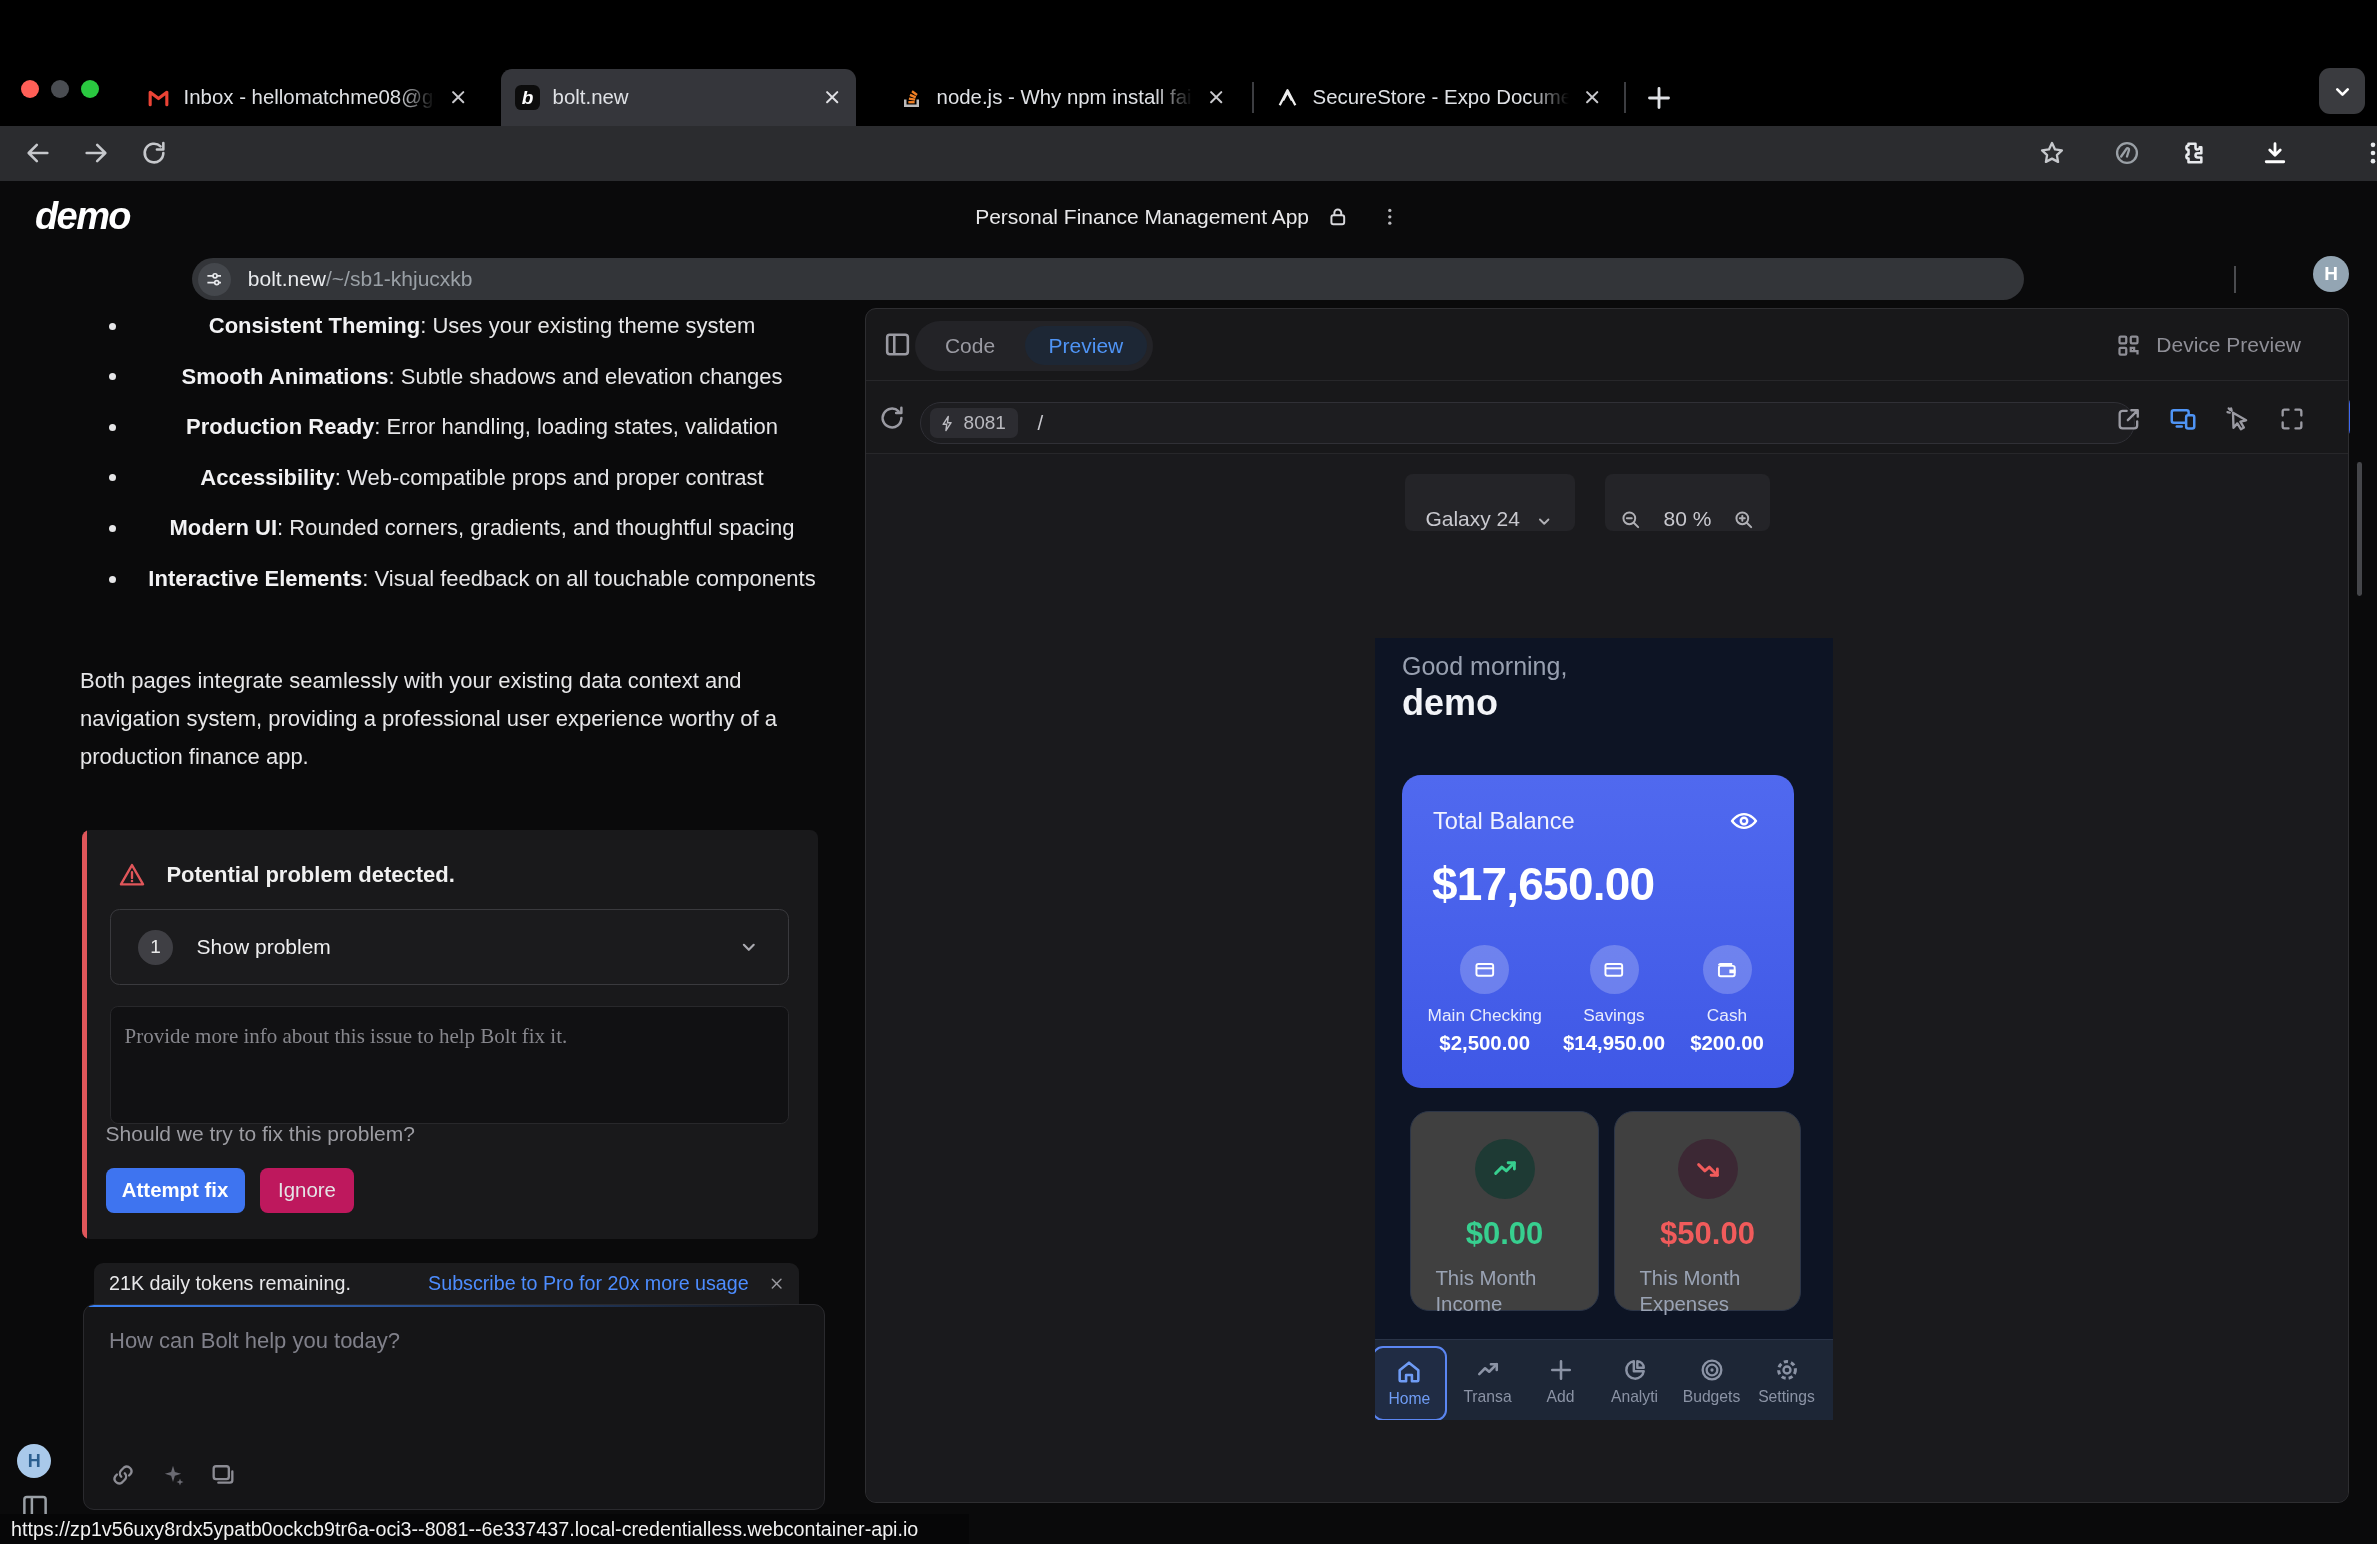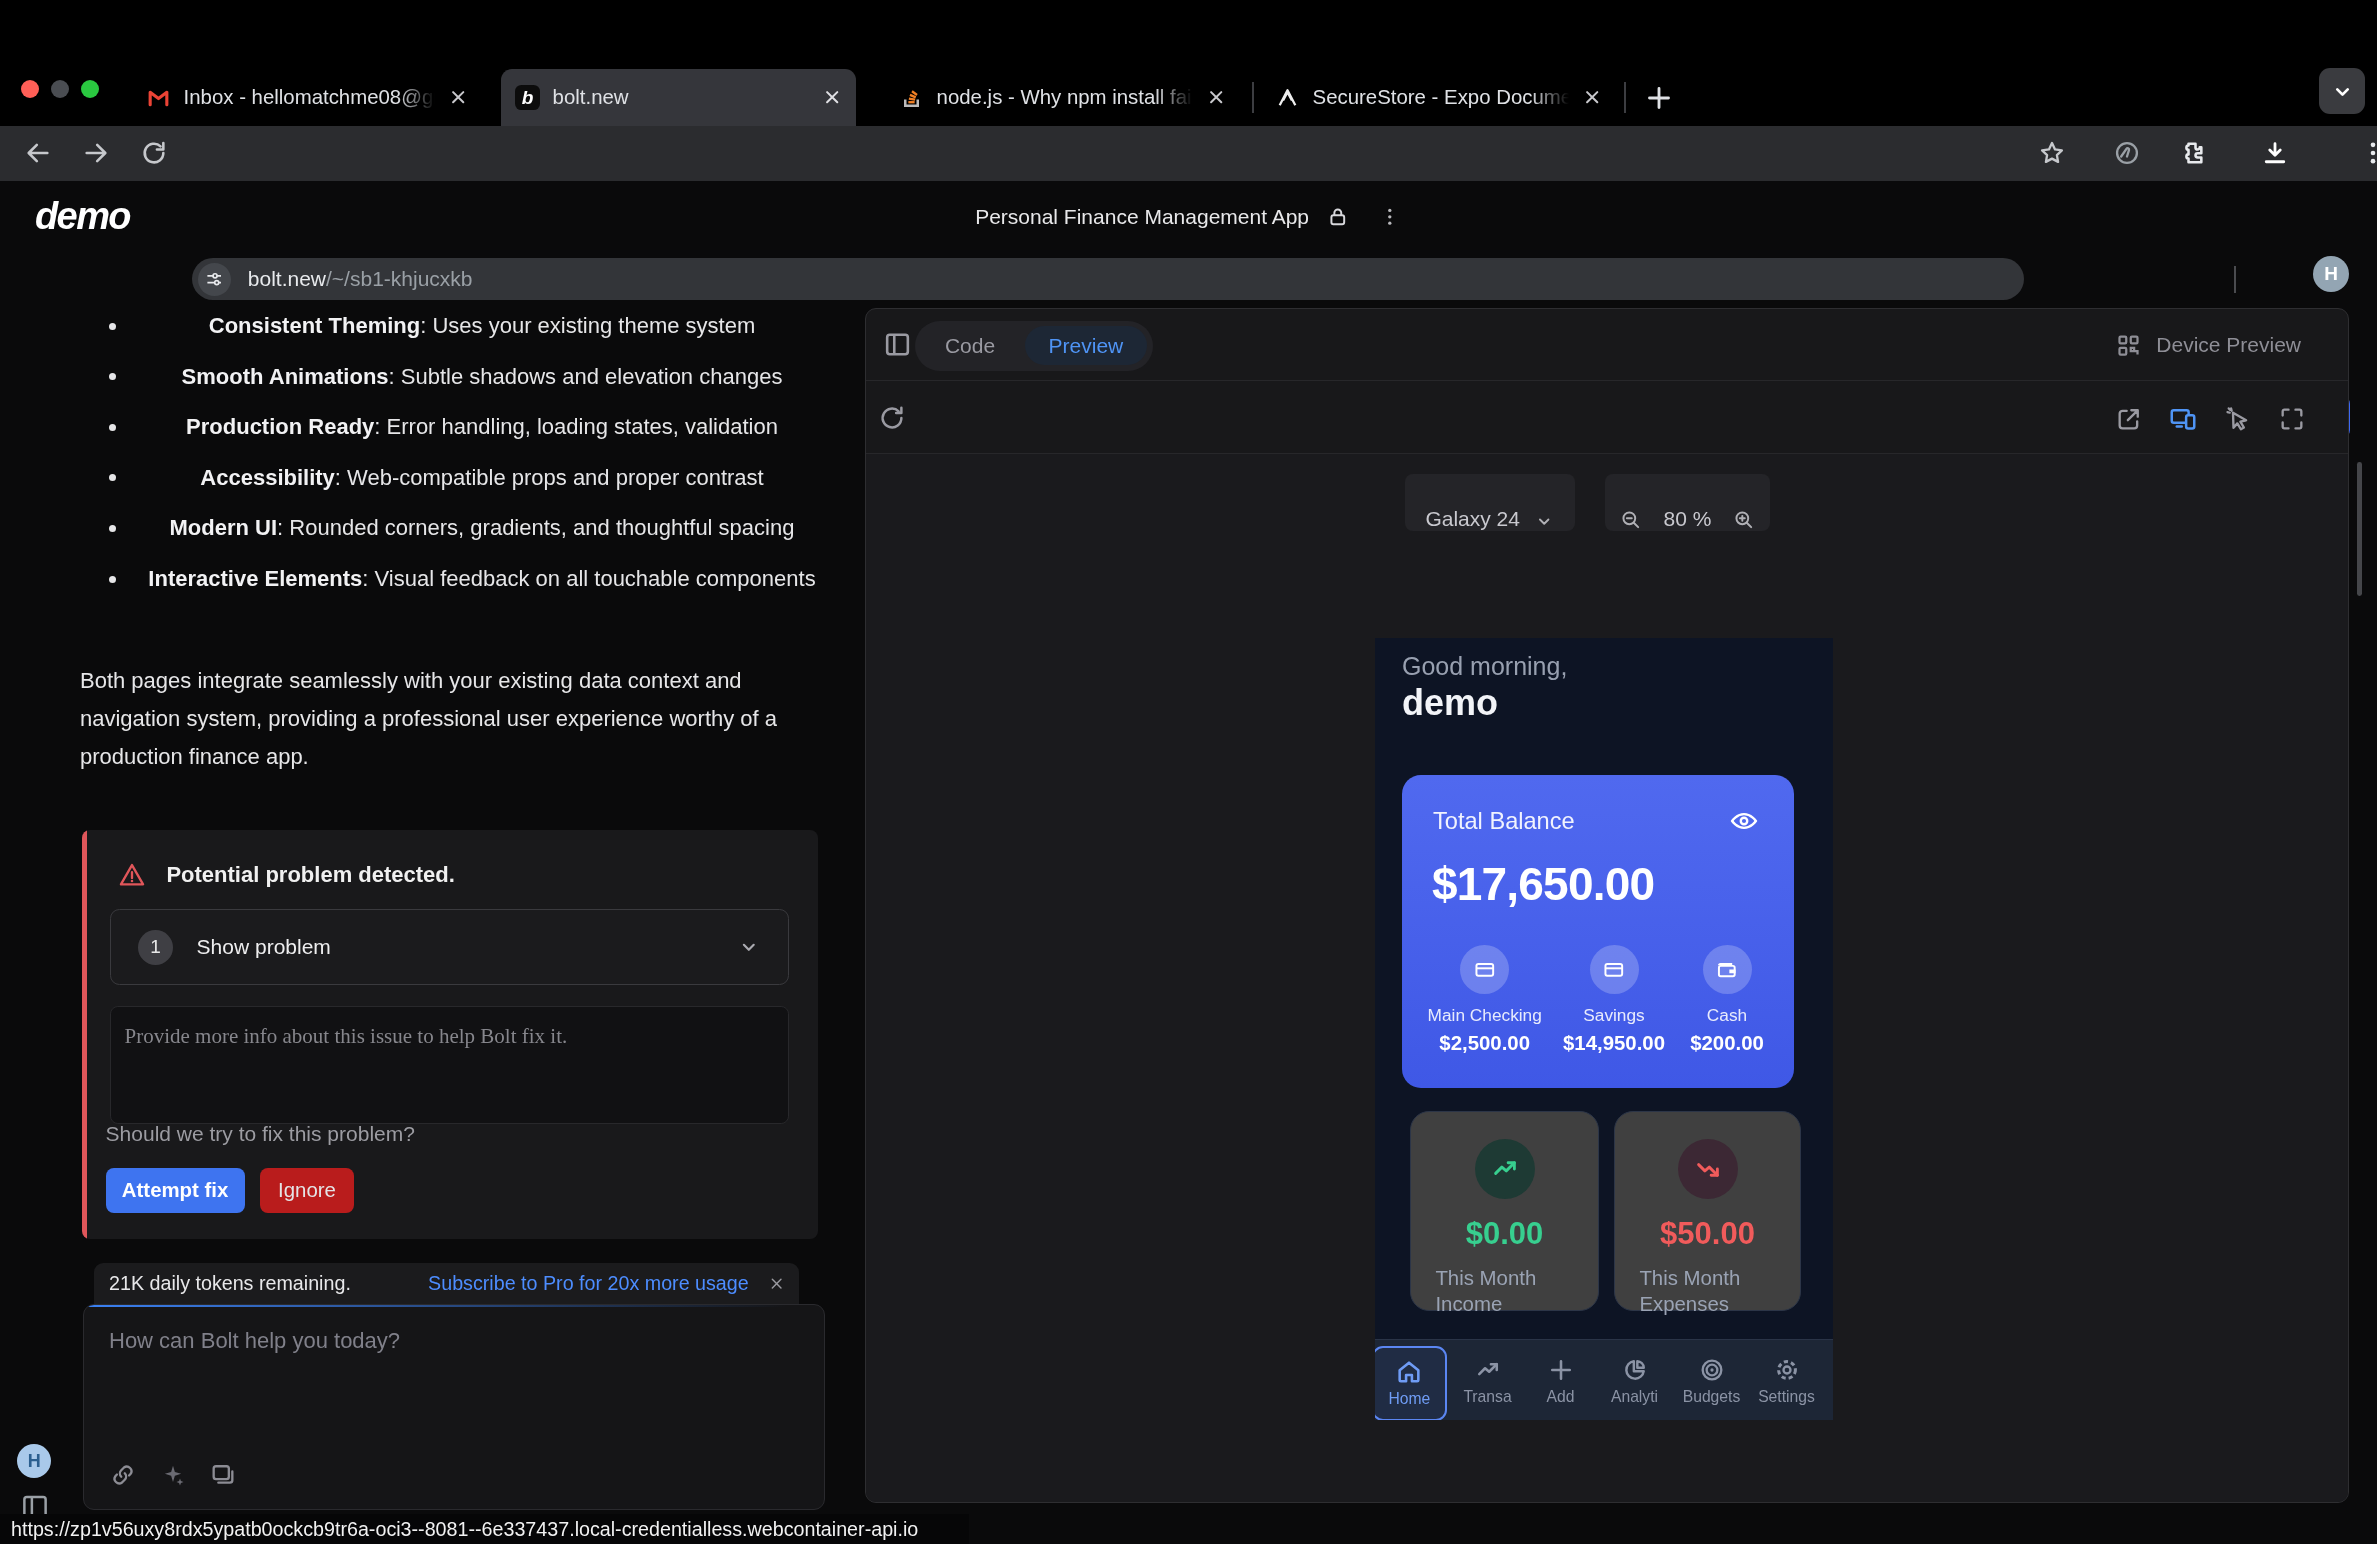--- a/index.html
+++ b/index.html
@@ -49,21 +49,21 @@
   .redstrip { position:absolute; left:0; top:0; width:4.7px; height:100%; background:#e0565a; }
   .probtitle { position:absolute; left:36px; top:31px; display:flex; align-items:center; gap:20.4px; color:#f0f0f0; font-size:22px; font-weight:bold; }
   .probdrop { position:absolute; left:27.5px; top:79px; width:679px; height:76px; border:1.6px solid #3a3a3e; border-radius:9.4px; background:#1b1b1d; display:flex; align-items:center; }
   .probbadge { width:35px; height:35px; border-radius:50%; background:#3f3f44; color:#e8e8e8; font-size:19px; display:flex; align-items:center; justify-content:center; margin-left:27.5px; }
   .problabel { margin-left:23.6px; color:#eeeeef; font-size:21px; flex:1; }
   .probtextarea { position:absolute; left:27.5px; top:176px; width:679px; height:118px; background:#111113; border:1.6px solid #28282b; border-radius:7.9px; resize:none; padding:17.3px 14px; font-family:Liberation Serif, serif; font-size:21px; color:#ddd; }
   .probtextarea::placeholder { color:#86868c; }
   .probq { position:absolute; left:23.6px; top:292px; font-size:21px; color:#9c9ca2; }
   .fixbtn { position:absolute; top:338px; height:45px; border-radius:7.9px; font-size:20.4px; display:flex; align-items:center; justify-content:center; }
   .fixbtn.blue { left:23.6px; width:139px; background:#3e74f0; color:#fff; font-weight:bold; }
-  .fixbtn.gray { left:178px; width:94px; background:#b91c1c; color:#e4e4e6; }
+  .fixbtn.gray { left:178px; width:94px; background:#be185d; color:#e4e4e6; }
 
   .tokenbar { position:absolute; left:94px; top:1263px; width:705px; height:41px; background:#1b1b1d; border-radius:9.4px 9.4px 0 0; display:flex; align-items:center; font-size:19.7px; }
   .tokentext { margin-left:15px; color:#e8e8ea; }
   .tokenlink { margin-left:auto; color:#4d8dff; }
   .tokenx { margin:0 14px 0 19px; color:#9a9aa0; width:17.3px; height:17.3px; }
 
   .chatinput { position:absolute; left:83px; top:1304px; width:742px; height:206px; background:#151517; border:1.6px solid #2a2a2e; border-radius:11px; overflow:hidden; }
   .chatinput .topline { position:absolute; left:0; top:0; width:100%; height:2.4px; background:linear-gradient(90deg,#3b82f6,rgba(59,130,246,0) 95%); }
   .chatta { position:absolute; left:0; top:3.1px; width:100%; height:126px; background:transparent; border:none; outline:none; resize:none; padding:20.4px 25px; font-family:"Liberation Sans",sans-serif; font-size:22px; color:#ddd; }
   .chatta::placeholder { color:#80808a; }
@@ -421,20 +421,29 @@
       </div>
     </div>
 
     <div class="urlrow">
       <span style="position:absolute;left:11px;top:20.4px">
         <svg viewBox="0 0 24 24" width="30" height="30" fill="none">
             <path d="M19.5 12a7.5 7.5 0 1 1-2.2-5.3" stroke="#9a9aa2" stroke-width="2" stroke-linecap="round"></path>
             <path d="M19.5 3.8V8h-4.2" stroke="#9a9aa2" stroke-width="2" stroke-linecap="round" stroke-linejoin="round"></path>
           </svg>
       </span>
+      <div class="previn">
+        <span class="portbadge">
+          <svg viewBox="0 0 24 24" width="19" height="19" fill="none">
+              <path d="M13 3L6.5 13H11l-1 8L16.5 11H12z" stroke="#b9b9bf" stroke-width="1.8" stroke-linejoin="round"></path>
+            </svg>
+          <span>8081</span>
+        </span>
+        <span class="prevpath">/</span>
+      </div>
       <div class="urlicons">
         <span>
           <svg viewBox="0 0 24 24" width="28" height="28" fill="none">
               <path d="M10 5H6.5A2.5 2.5 0 0 0 4 7.5v10A2.5 2.5 0 0 0 6.5 20h10a2.5 2.5 0 0 0 2.5-2.5V14" stroke="#9a9aa2" stroke-width="2" stroke-linecap="round"></path>
               <path d="M14 4.5h5.5V10M19 5l-8 8" stroke="#9a9aa2" stroke-width="2" stroke-linecap="round" stroke-linejoin="round"></path>
             </svg>
         </span>
         <span>
           <svg viewBox="0 0 24 24" width="30" height="30" fill="none">
               <rect x="3" y="5" width="13.5" height="10" rx="1.6" stroke="#4f94f5" stroke-width="2"></rect>

